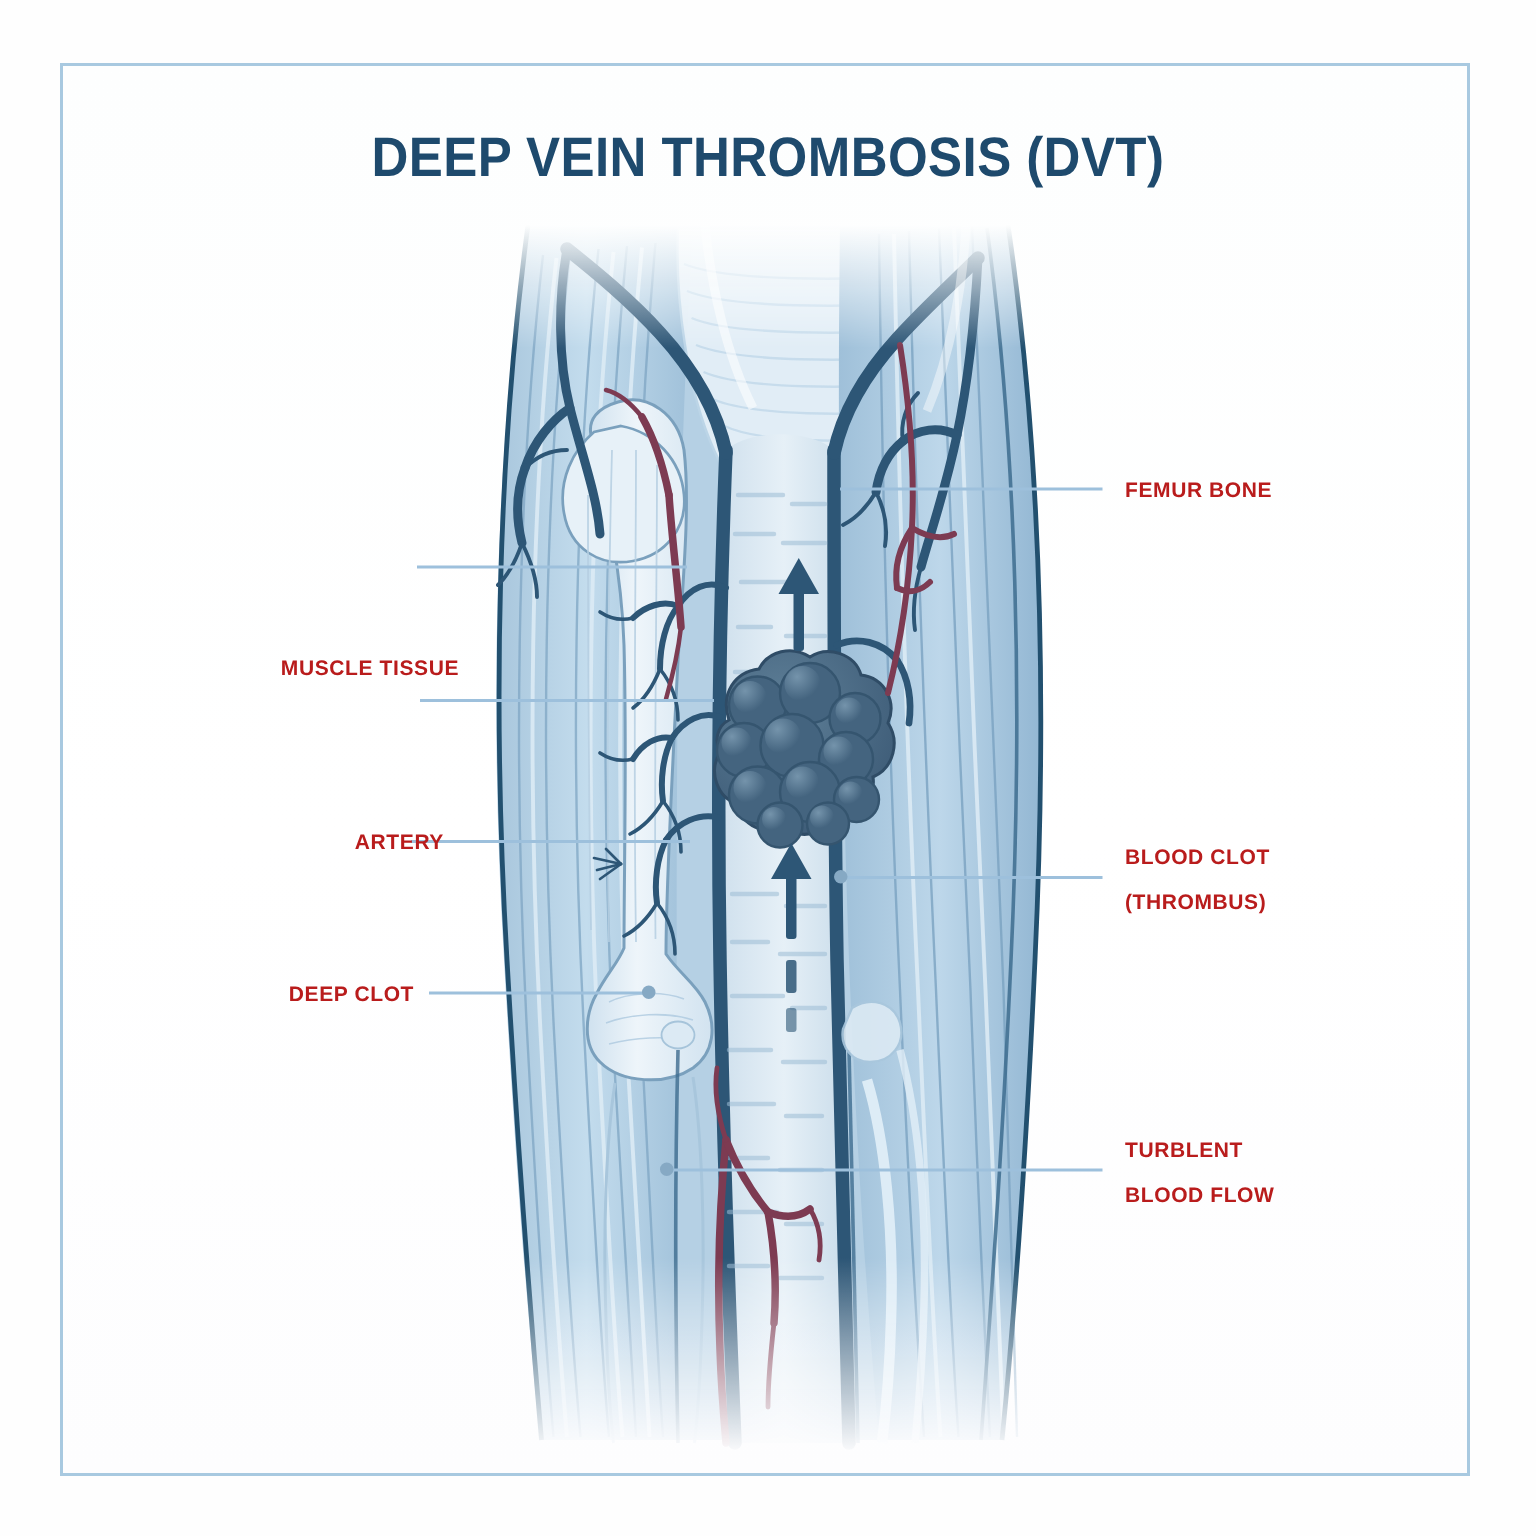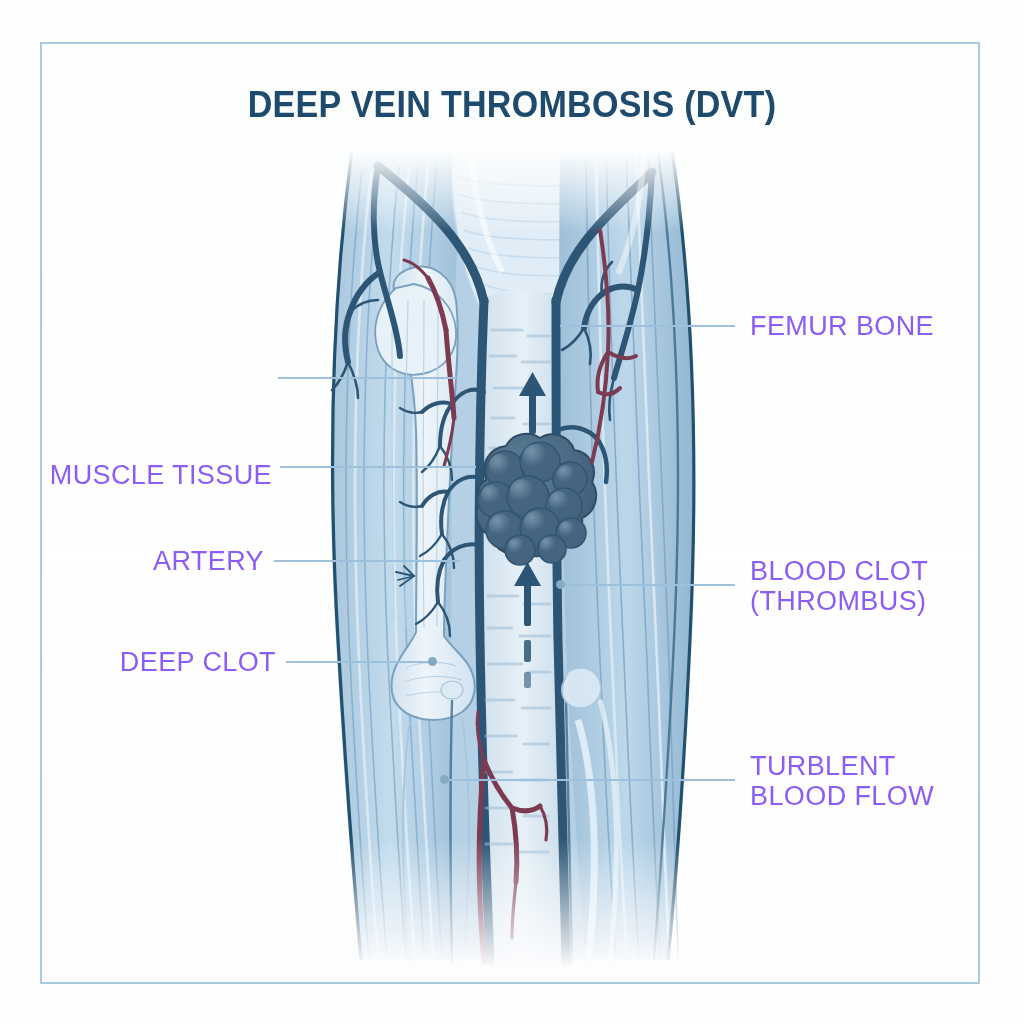--- a/index.html
+++ b/index.html
@@ -46,24 +46,24 @@
   #art {
     position: absolute;
     left: 0; top: 0;
     width: 1024px;
     height: 1024px;
     pointer-events: none;
   }
   
   .lbl {
     position: absolute;
-    color: #8b5cf6;
+    color: #b91c1c;
     font-family: "Liberation Sans", sans-serif;
-    font-size: 27px;
-    font-weight: normal;
+    font-size: 14px;
+    font-weight: bold;
     letter-spacing: 0.4px;
     white-space: nowrap;
     line-height: 30px;
   }
   .lbl.r { text-align: left; }
   .lbl.l { text-align: right; }
   .lbl .l2 { display: block; }
   
   .lead {
     position: absolute;
@@ -410,25 +410,25 @@
   <div class="lead" style="left:286px; top:661px; width:146px;"></div>
   <div class="leaddot" style="left:428px; top:657px;"></div>
 
   <div class="lead" style="left:560px; top:325px; width:175px;"></div>
   <div class="lead" style="left:560px; top:584px; width:175px;"></div>
   <div class="leaddot" style="left:556px; top:580px;"></div>
   <div class="lead" style="left:444px; top:779px; width:291px;"></div>
   <div class="leaddot" style="left:440px; top:775px;"></div>
 
 
-  <div class="lbl l" style="left:0px; top:460px; width:272px;">
+  <div class="lbl l" style="left:0px; top:430px; width:272px;padding-left:34px;">
     <span>MUSCLE TISSUE</span>
   </div>
 
-  <div class="lbl l" style="left:0px; top:546px; width:264px;">
+  <div class="lbl l" style="left:0px; top:546px; width:264px;padding-left:32px;">
     <span>ARTERY</span>
   </div>
 
   <div class="lbl l" style="left:0px; top:647px; width:276px;">
     <span>DEEP CLOT</span>
   </div>
 
   <div class="lbl r" style="left:750px; top:311px;">
     <span>FEMUR BONE</span>
   </div>

